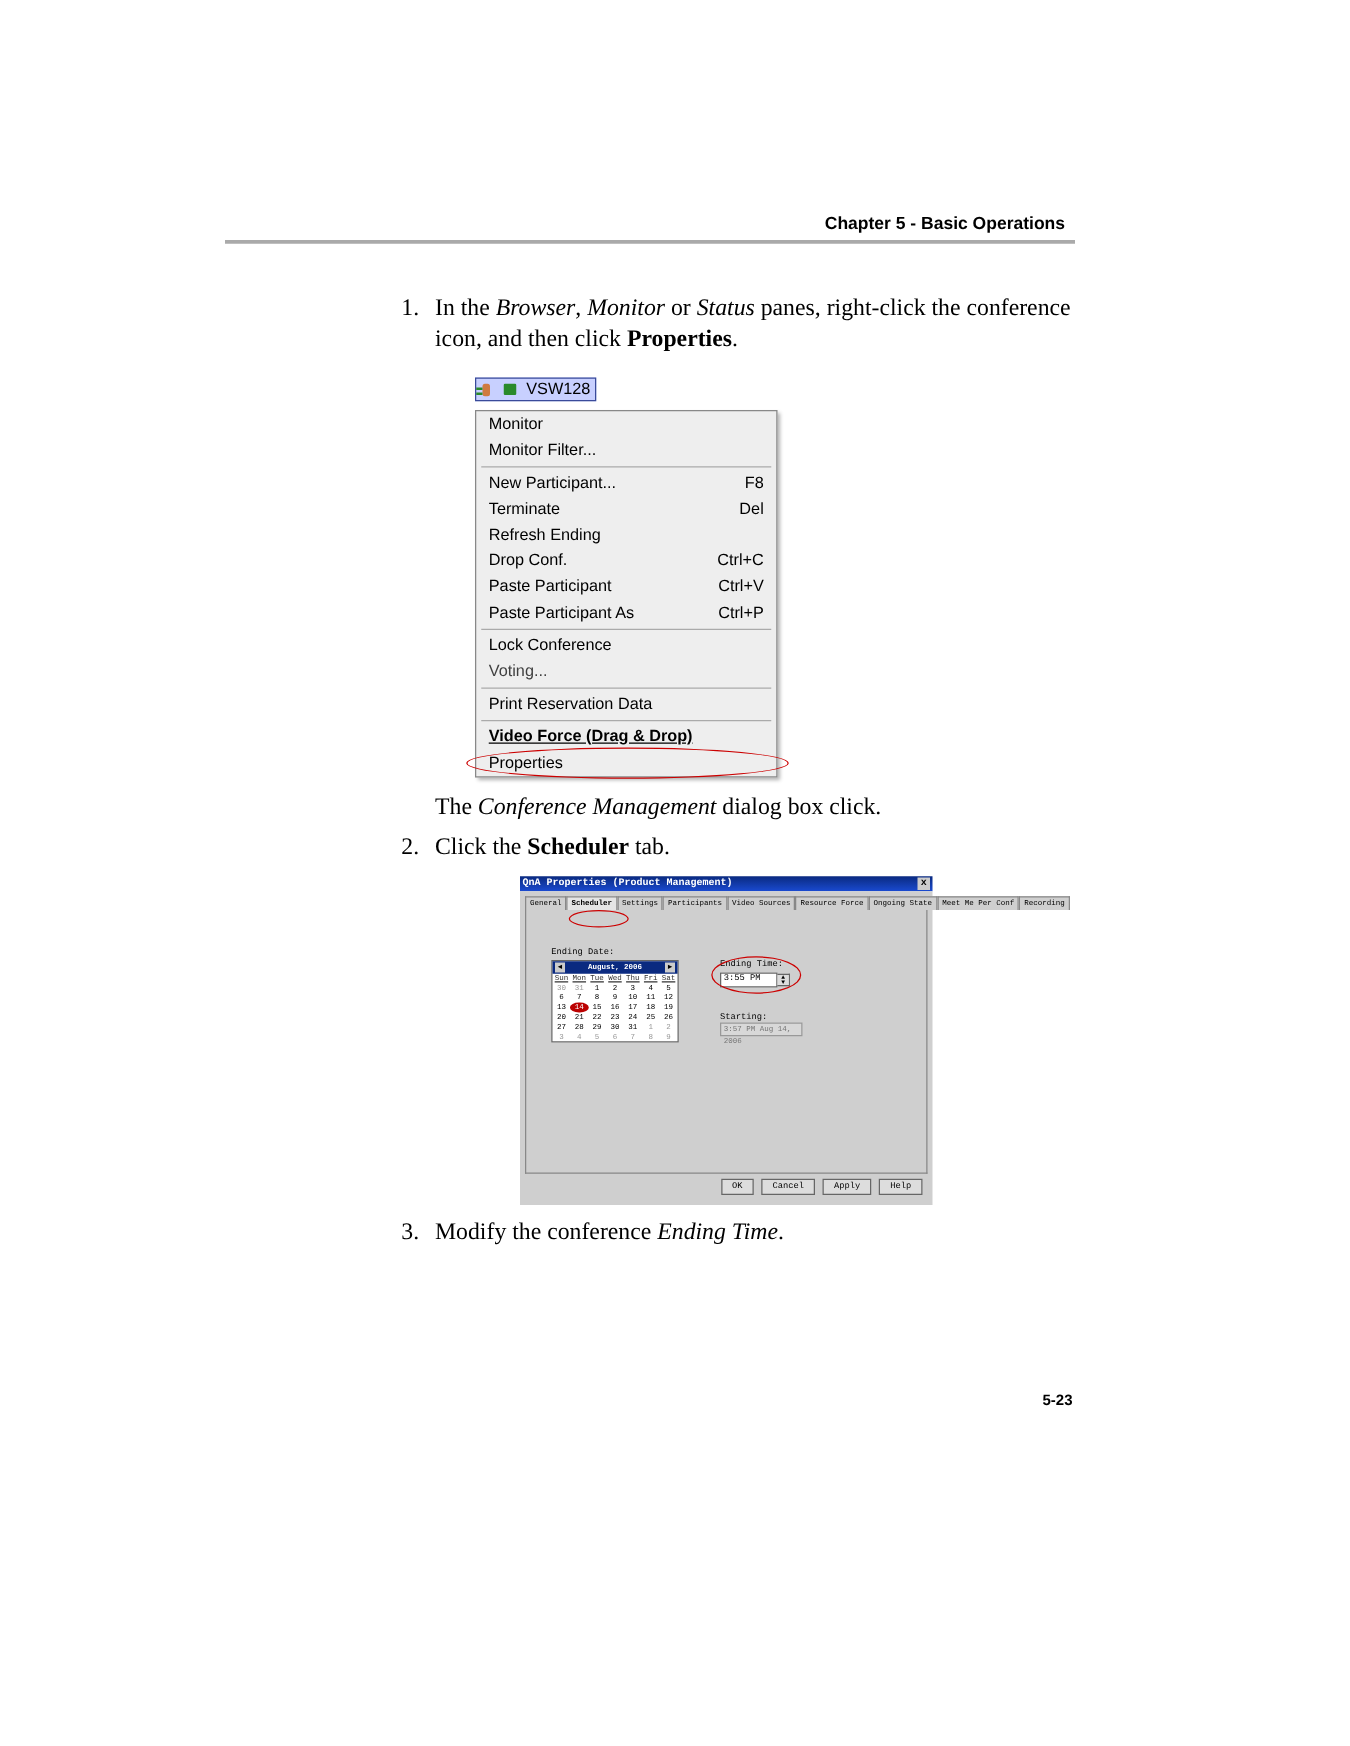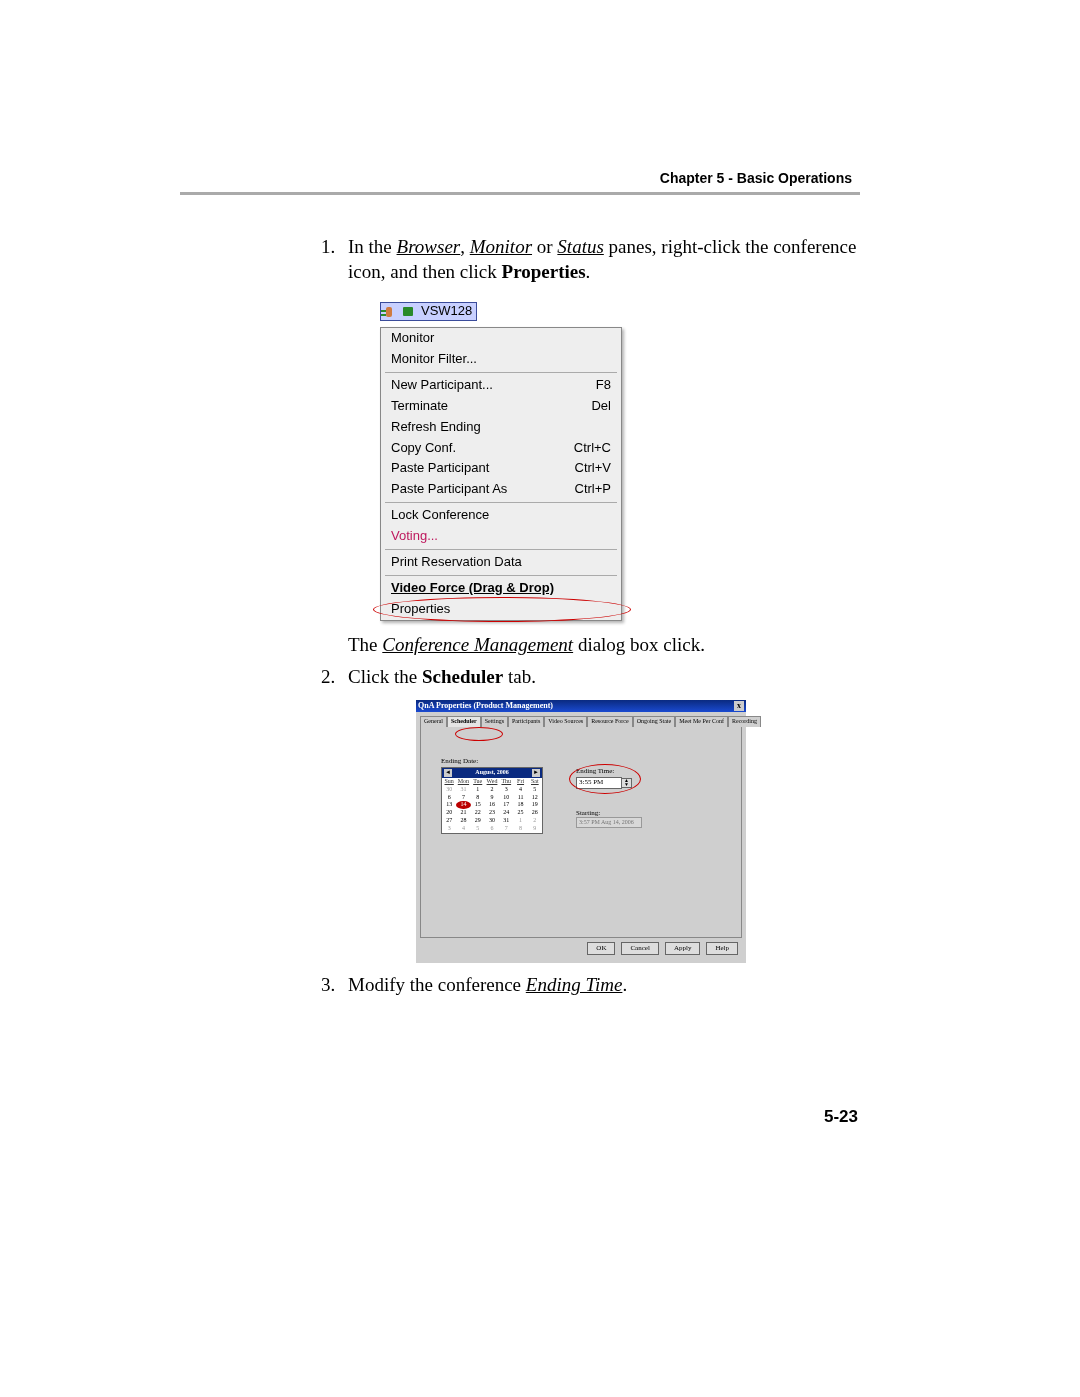--- a/index.html
+++ b/index.html
@@ -40,21 +40,21 @@
     margin-bottom: 4px;
   }
   ol.steps {
     margin: 0;
     padding-left: 30px;
   }
   ol.steps > li {
     margin-bottom: 8px;
     padding-left: 8px;
   }
-  .em { font-style: italic; text-decoration: underline; }
+  .em { font-style: italic; }
   .b  { font-weight: bold; }
 
   
   .ctx-wrap {
     margin: 18px 0 12px 32px;
   }
   .selected-node {
     display: inline-flex;
     align-items: flex-end;
     gap: 4px;
@@ -105,21 +105,21 @@
     border: 1px solid #888;
     box-shadow: 2px 2px 3px rgba(0,0,0,0.3);
     font-family: Tahoma, Arial, sans-serif;
     font-size: 13px;
   }
   .ctx-row {
     display: flex;
     justify-content: space-between;
     padding: 2px 10px;
   }
-  .ctx-row.disabled { color: #be185d; }
+  .ctx-row.disabled { color: #404040; }
   .ctx-row.underline { text-decoration: underline; font-weight: bold; }
   .ctx-sep {
     border-top: 1px solid #aaa;
     margin: 2px 4px;
   }
   .ellipse {
     position: relative;
   }
   .ellipse::after{
     content:"";
@@ -127,21 +127,21 @@
     left:-8px; right:-10px; top:-2px; bottom:-2px;
     border:1px solid #c00;
     border-radius: 50%;
     pointer-events:none;
   }
 
   
   .dialog-wrap {
     margin: 10px 0 10px 32px;
     width: 330px;
-    font-family: Liberation Serif, serif;
+    font-family: Liberation Mono, monospace;
     padding-left: 36px;
   }
   .titlebar {
     background: linear-gradient(#0a2a80,#1a4ad0);
     color:#fff;
     font-size:8px;
     font-weight:bold;
     padding:1px 2px;
     display:flex;
     justify-content:space-between;
@@ -306,21 +306,21 @@
     background:#ddd;
     border:1px solid #666;
   }
 
   .page-num {
     position:absolute;
     bottom:270px;
     right:222px;
     font-family: Arial, Helvetica, sans-serif;
     font-weight:bold;
-    font-size:17px;
+    font-size:12px;
   }
 </style>
 </head>
 <body>
 
 <div class="page">
 
   <div class="chapter">Chapter 5 - Basic Operations</div>
   <hr class="hr1">
 
@@ -357,21 +357,21 @@
                 </div>
                 <div class="ctx-row">
                   <span>Terminate</span>
                   <span>Del</span>
                 </div>
                 <div class="ctx-row">
                   <span>Refresh Ending</span>
                   <span></span>
                 </div>
                 <div class="ctx-row">
-                  <span>Copy Conf.</span>
+                  <span>Drop Conf.</span>
                   <span>Ctrl+C</span>
                 </div>
                 <div class="ctx-row">
                   <span>Paste Participant</span>
                   <span>Ctrl+V</span>
                 </div>
                 <div class="ctx-row">
                   <span>Paste Participant As</span>
                   <span>Ctrl+P</span>
                 </div>

